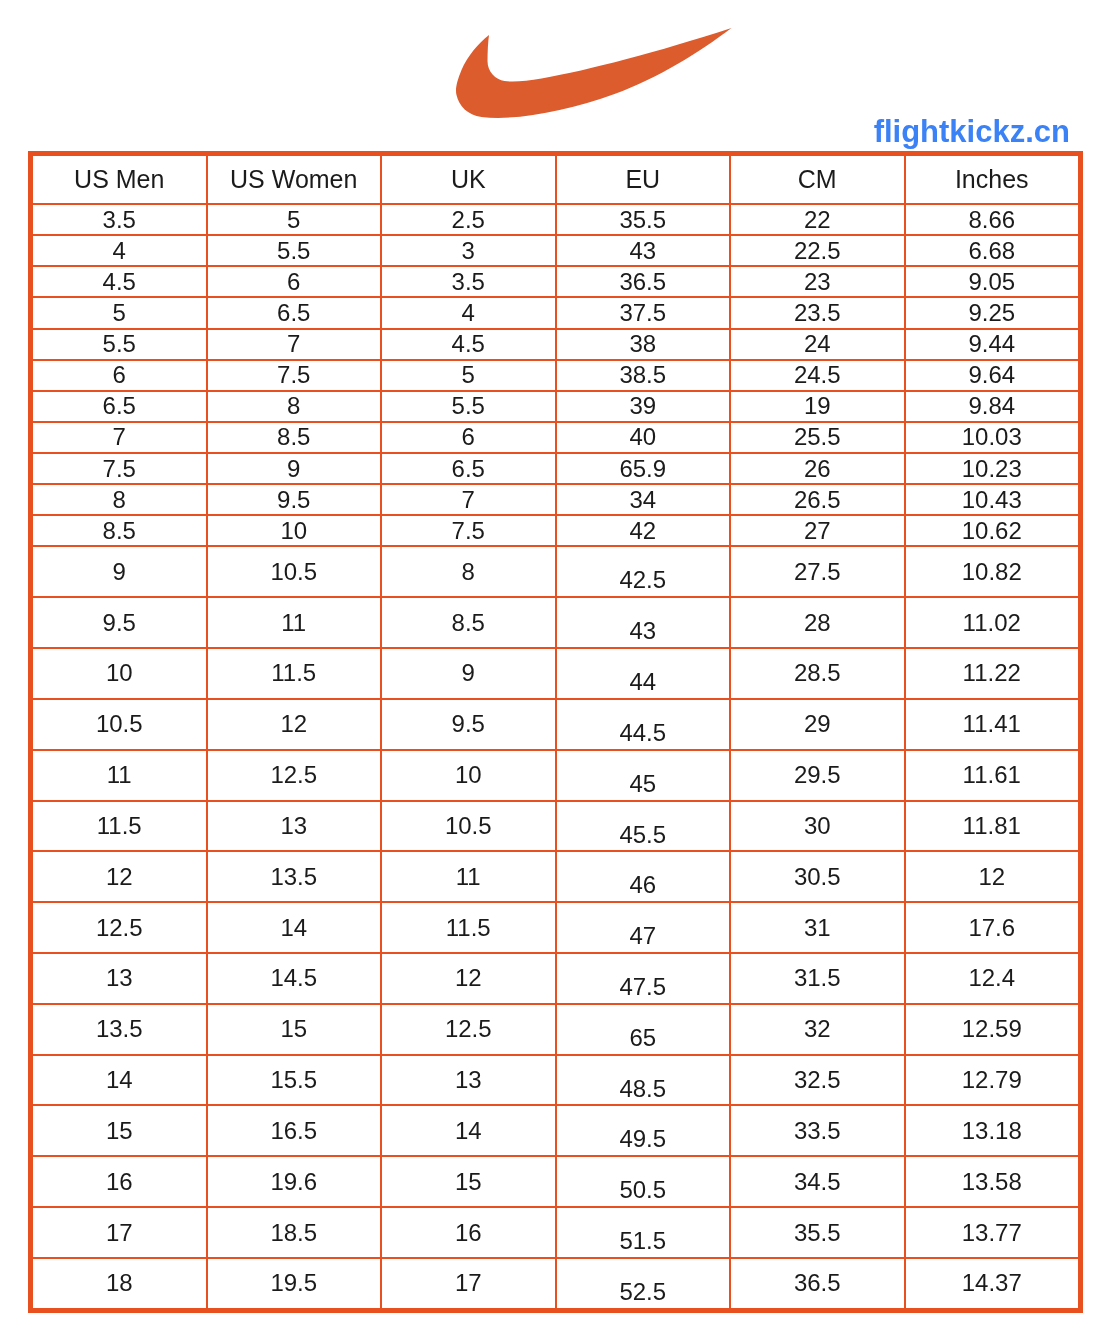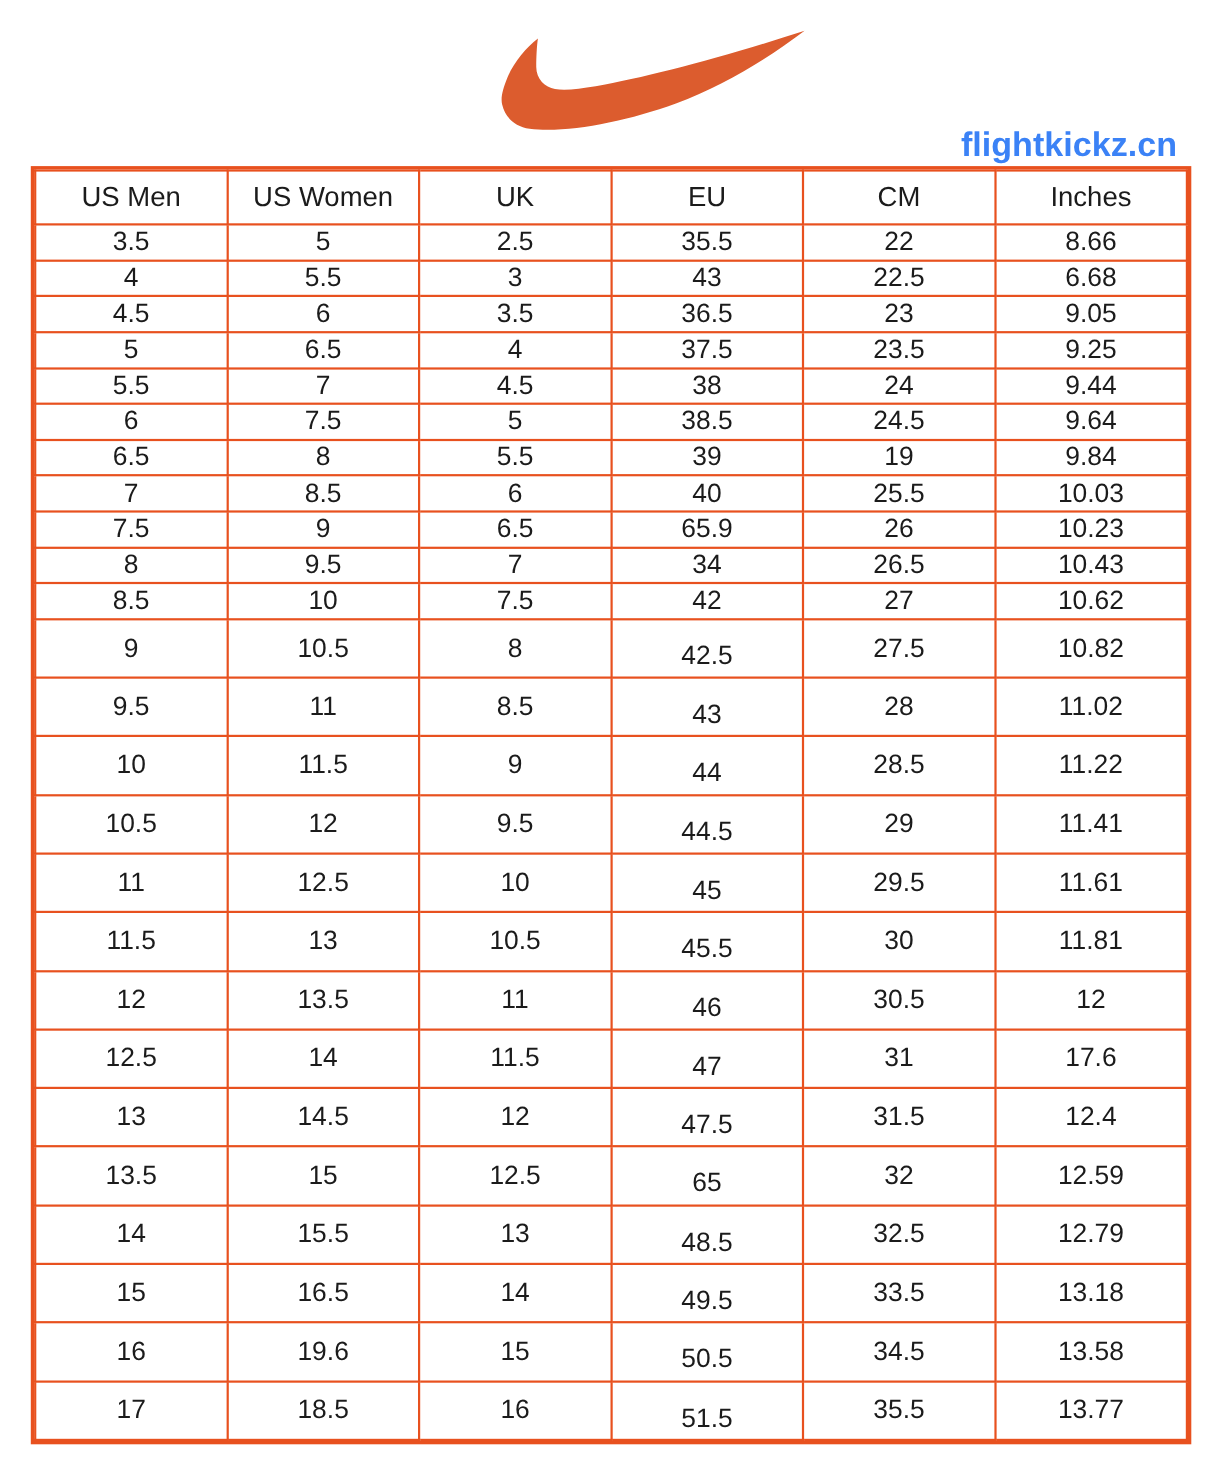--- a/index.html
+++ b/index.html
@@ -277,16 +277,24 @@
           <td>13.58</td>
         </tr>
         <tr>
           <td>17</td>
           <td>18.5</td>
           <td>16</td>
           <td>51.5</td>
           <td>35.5</td>
           <td>13.77</td>
         </tr>
+        <tr>
+          <td>18</td>
+          <td>19.5</td>
+          <td>17</td>
+          <td>52.5</td>
+          <td>36.5</td>
+          <td>14.37</td>
+        </tr>
       </tbody>
   </table>
   <div class="side-bar right"></div>
 </div>
 
 </body></html>

